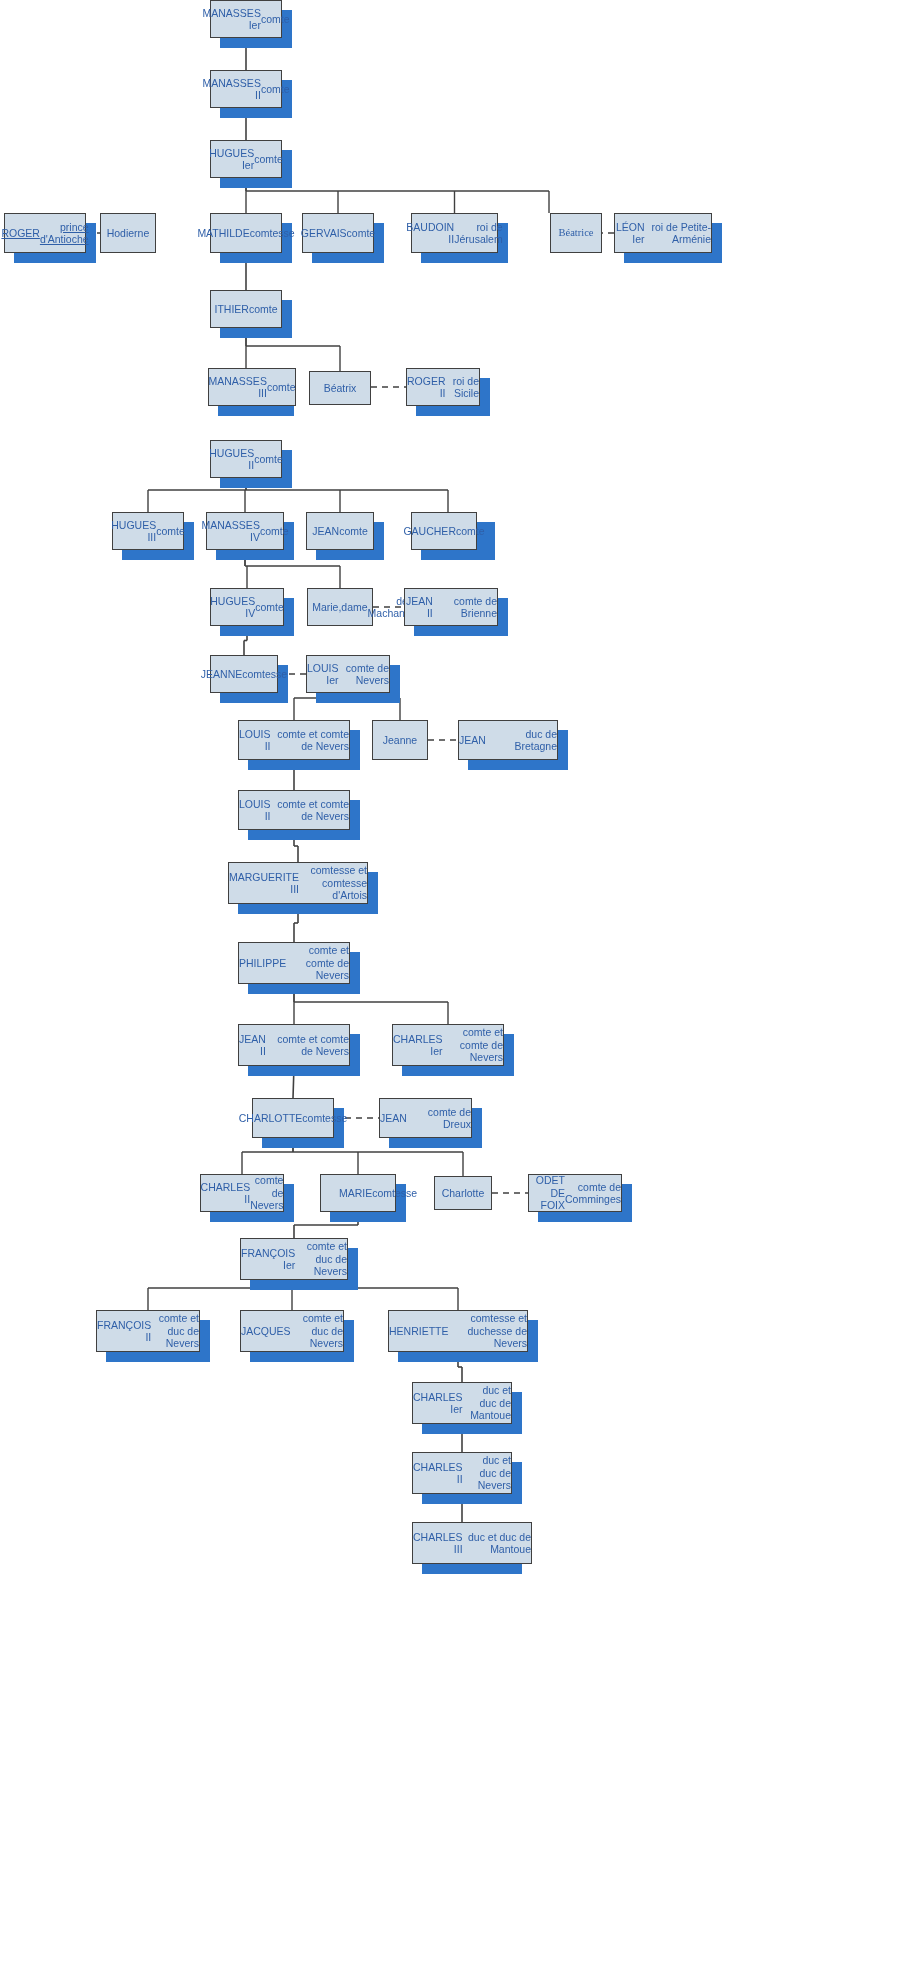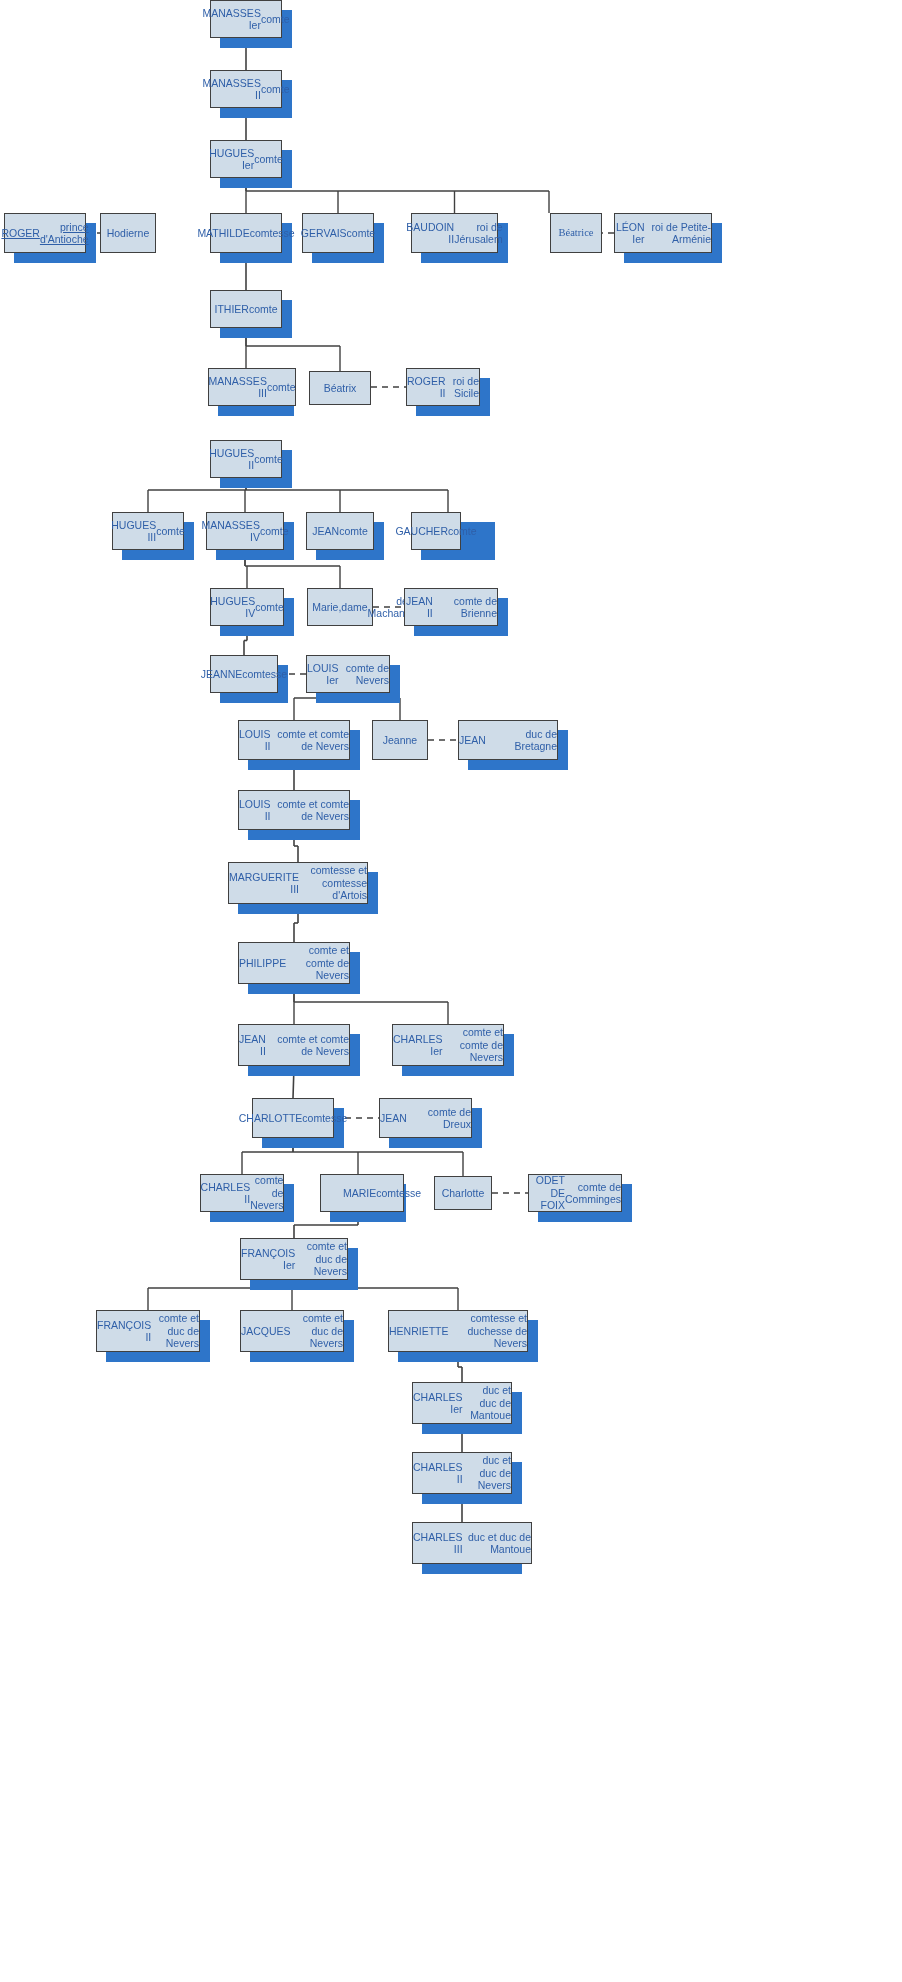--- a/index.html
+++ b/index.html
@@ -167,21 +167,21 @@
       <div class="node" style="left: 206px; top: 512px; width: 78px; height: 38px;">
         <div class="l1">MANASSES IV</div>
         <div class="l2">comte</div>
       </div>
       <div class="shadow" style="left: 316px; top: 522px; width: 68px; height: 38px;"></div>
       <div class="node" style="left: 306px; top: 512px; width: 68px; height: 38px;">
         <div class="l1">JEAN</div>
         <div class="l2">comte</div>
       </div>
       <div class="shadow" style="left: 421px; top: 522px; width: 74px; height: 38px;"></div>
-      <div class="node" style="left: 411px; top: 512px; width: 50px; height: 38px;">
+      <div class="node" style="left: 411px; top: 512px; width: 66px; height: 38px;">
         <div class="l1">GAUCHER</div>
         <div class="l2">comte</div>
       </div>
       <div class="shadow" style="left: 220px; top: 598px; width: 74px; height: 38px;"></div>
       <div class="node" style="left: 210px; top: 588px; width: 74px; height: 38px;">
         <div class="l1">HUGUES IV</div>
         <div class="l2">comte</div>
       </div>
       <div class="node" style="left: 307px; top: 588px; width: 66px; height: 38px; padding-left: 40px;">
         <div class="l1">Marie,dame</div>
@@ -249,21 +249,21 @@
       <div class="node" style="left: 379px; top: 1098px; width: 93px; height: 40px;">
         <div class="l1">JEAN</div>
         <div class="l2">comte de Dreux</div>
       </div>
       <div class="shadow" style="left: 210px; top: 1184px; width: 84px; height: 38px;"></div>
       <div class="node" style="left: 200px; top: 1174px; width: 84px; height: 38px;">
         <div class="l1">CHARLES II</div>
         <div class="l2">comte de Nevers</div>
       </div>
       <div class="shadow" style="left: 330px; top: 1184px; width: 76px; height: 38px;"></div>
-      <div class="node" style="left: 320px; top: 1174px; width: 84px; height: 38px; padding-left: 40px;">
+      <div class="node" style="left: 320px; top: 1174px; width: 76px; height: 38px; padding-left: 40px;">
         <div class="l1">MARIE</div>
         <div class="l2">comtesse</div>
       </div>
       <div class="node" style="left: 434px; top: 1176px; width: 58px; height: 34px;">
         <div class="l1">Charlotte</div>
       </div>
       <div class="shadow" style="left: 538px; top: 1184px; width: 94px; height: 38px;"></div>
       <div class="node" style="left: 528px; top: 1174px; width: 94px; height: 38px;">
         <div class="l1">ODET DE FOIX</div>
         <div class="l2">comte de Comminges</div>

